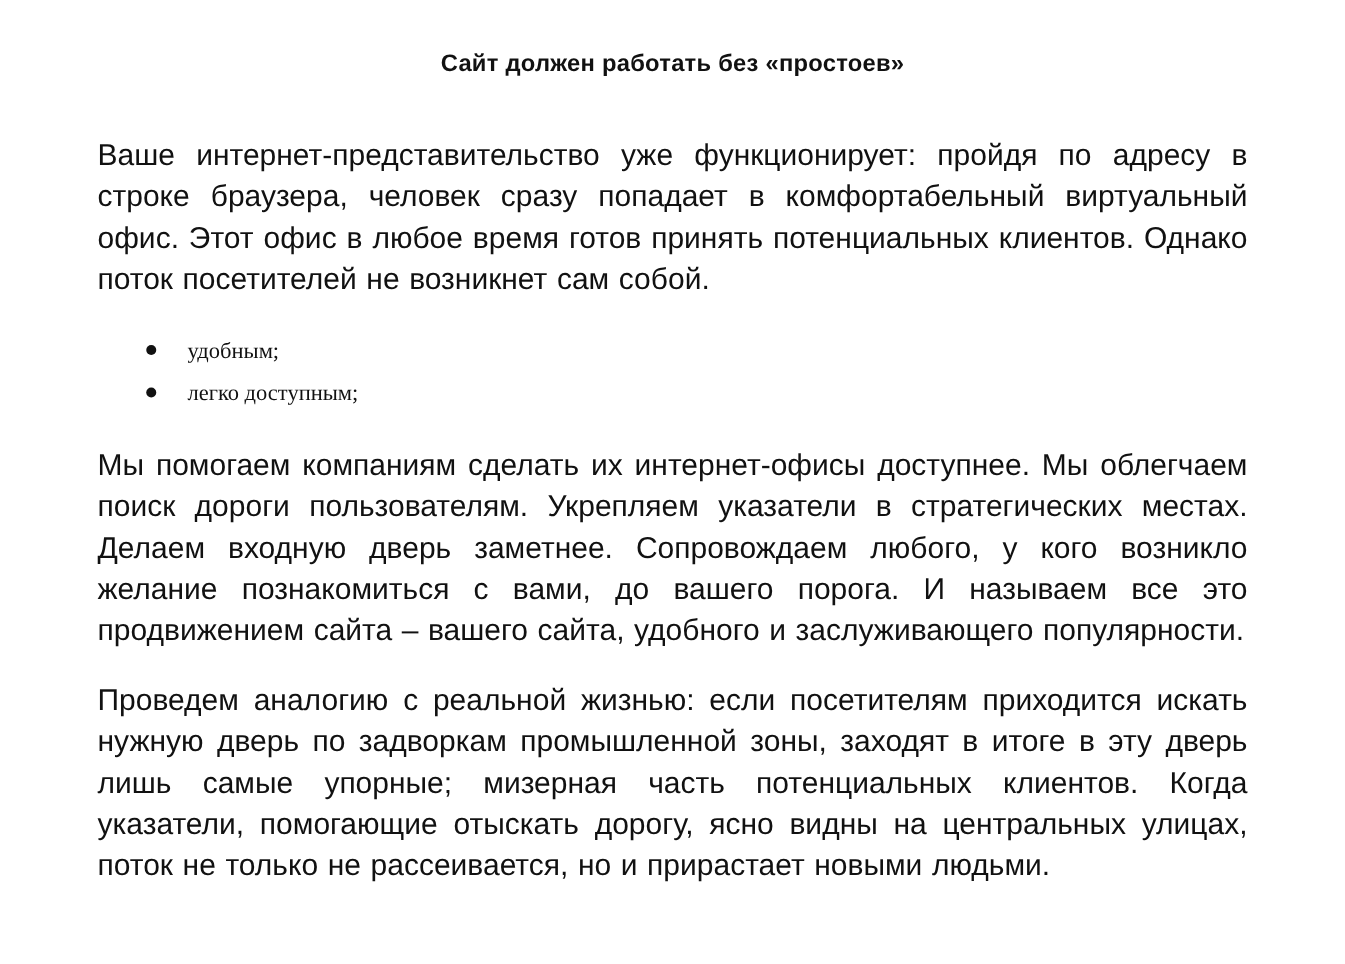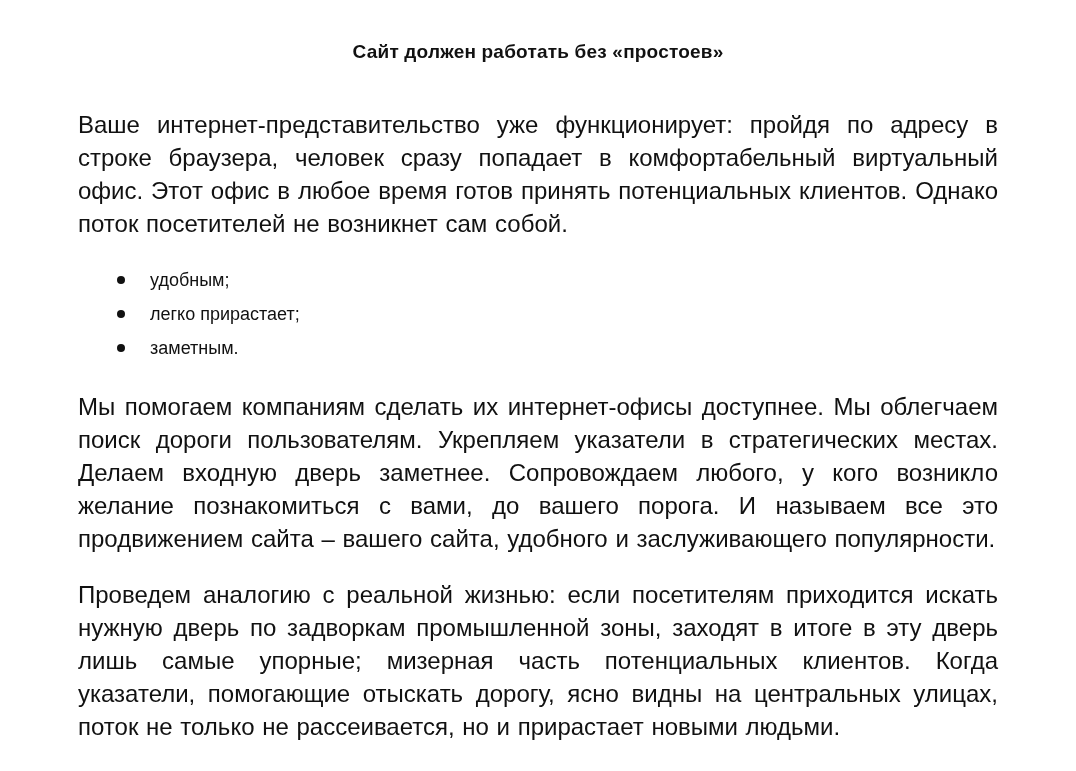--- a/index.html
+++ b/index.html
@@ -36,20 +36,21 @@
     margin: 0 0 23px 0;
     word-spacing: 1px;
   }
   .para.lead {
     margin-bottom: 0;
   }
   .req-list {
     list-style: none;
     margin: 0 0 25px 0;
     padding: 0;
+    font-family: Liberation Serif, serif;
   }
   .req-list li {
     position: relative;
     padding-left: 72px;
     font-size: 18px;
     line-height: 34px;
   }
   .bullet-dot {
     position: absolute;
     left: 39px;
@@ -71,25 +72,21 @@
   <p class="para">Ваше интернет-представительство уже функционирует: пройдя по адресу в строке браузера, человек сразу попадает в комфортабельный виртуальный офис. Этот офис в любое время готов принять потенциальных клиентов. Однако поток посетителей не возникнет сам собой.</p>
 
 
   <ul class="req-list">
     <li>
       <span class="bullet-dot"></span>
       <span>удобным;</span>
     </li>
     <li>
       <span class="bullet-dot"></span>
-      <span>легко прирастает;</span>
-    </li>
-    <li>
-      <span class="bullet-dot"></span>
-      <span>заметным.</span>
+      <span>легко доступным;</span>
     </li>
   </ul>
 
   <p class="para">Мы помогаем компаниям сделать их интернет-офисы доступнее. Мы облегчаем поиск дороги пользователям. Укрепляем указатели в стратегических местах. Делаем входную дверь заметнее. Сопровождаем любого, у кого возникло желание познакомиться с вами, до вашего порога. И называем все это продвижением сайта – вашего сайта, удобного и заслуживающего популярности.</p>
 
   <p class="para">Проведем аналогию с реальной жизнью: если посетителям приходится искать нужную дверь по задворкам промышленной зоны, заходят в итоге в эту дверь лишь самые упорные; мизерная часть потенциальных клиентов. Когда указатели, помогающие отыскать дорогу, ясно видны на центральных улицах, поток не только не рассеивается, но и прирастает новыми людьми.</p>
 
 </div>
 
 </body></html>

